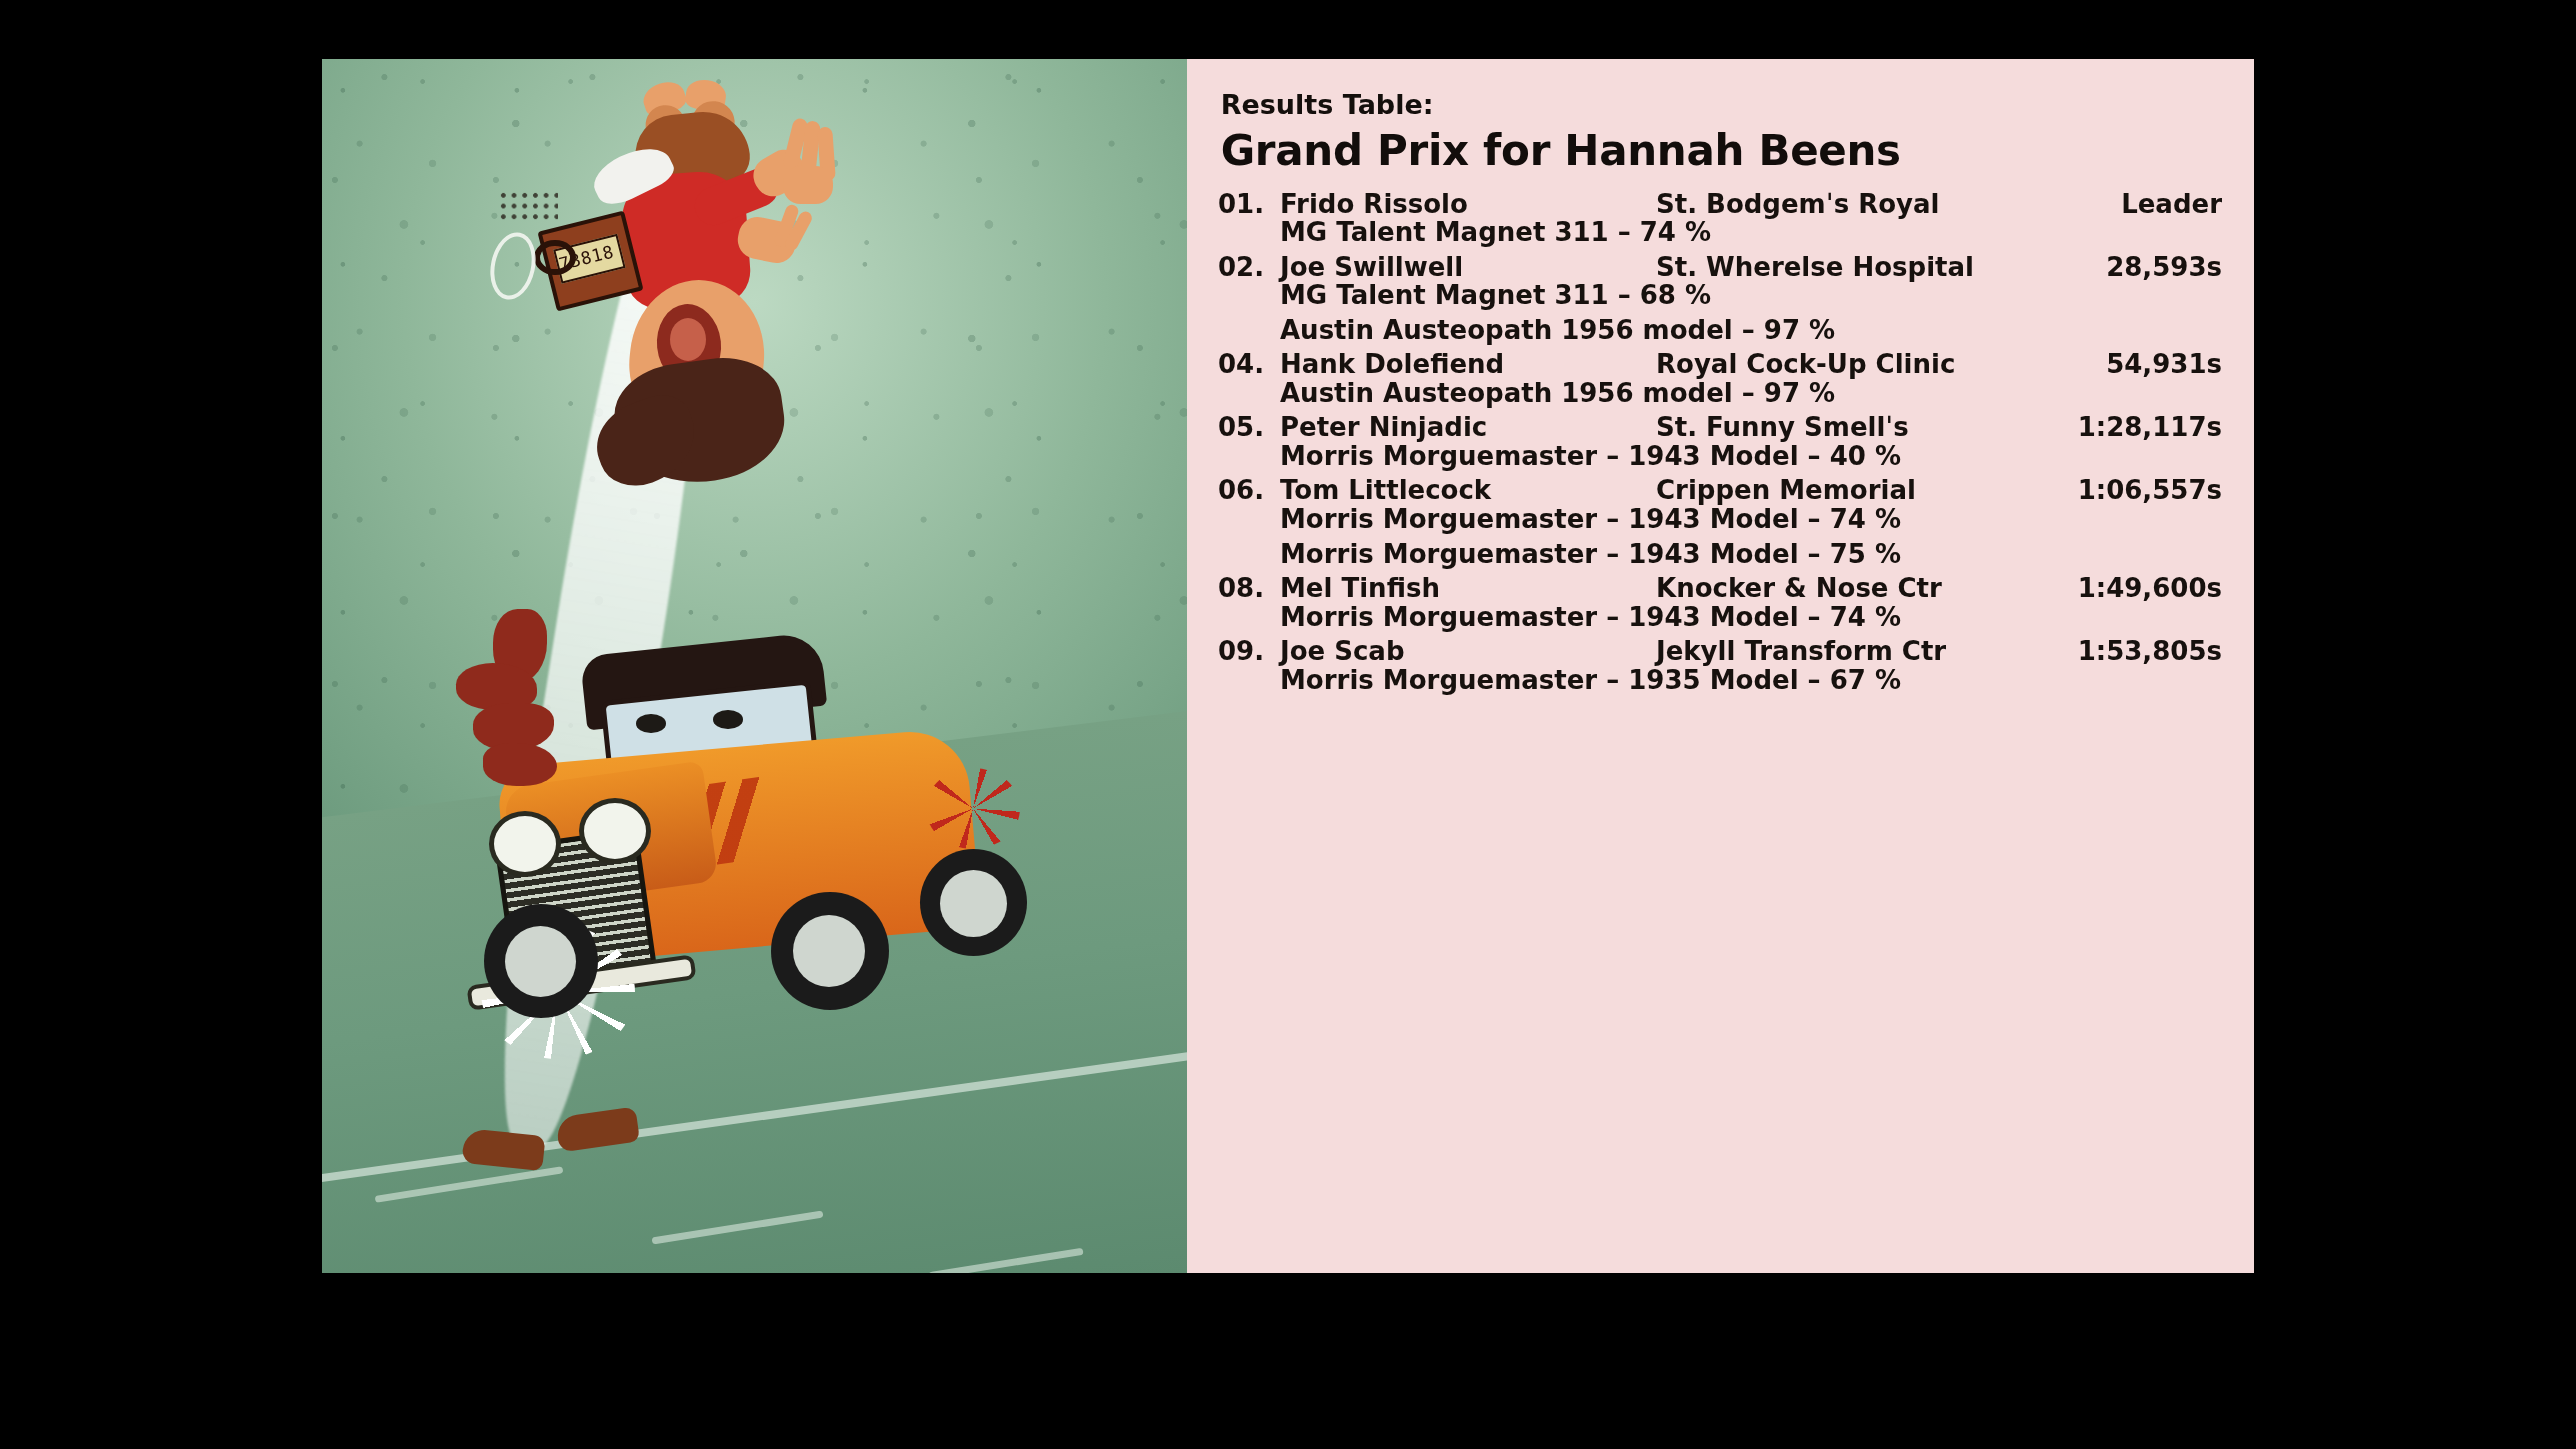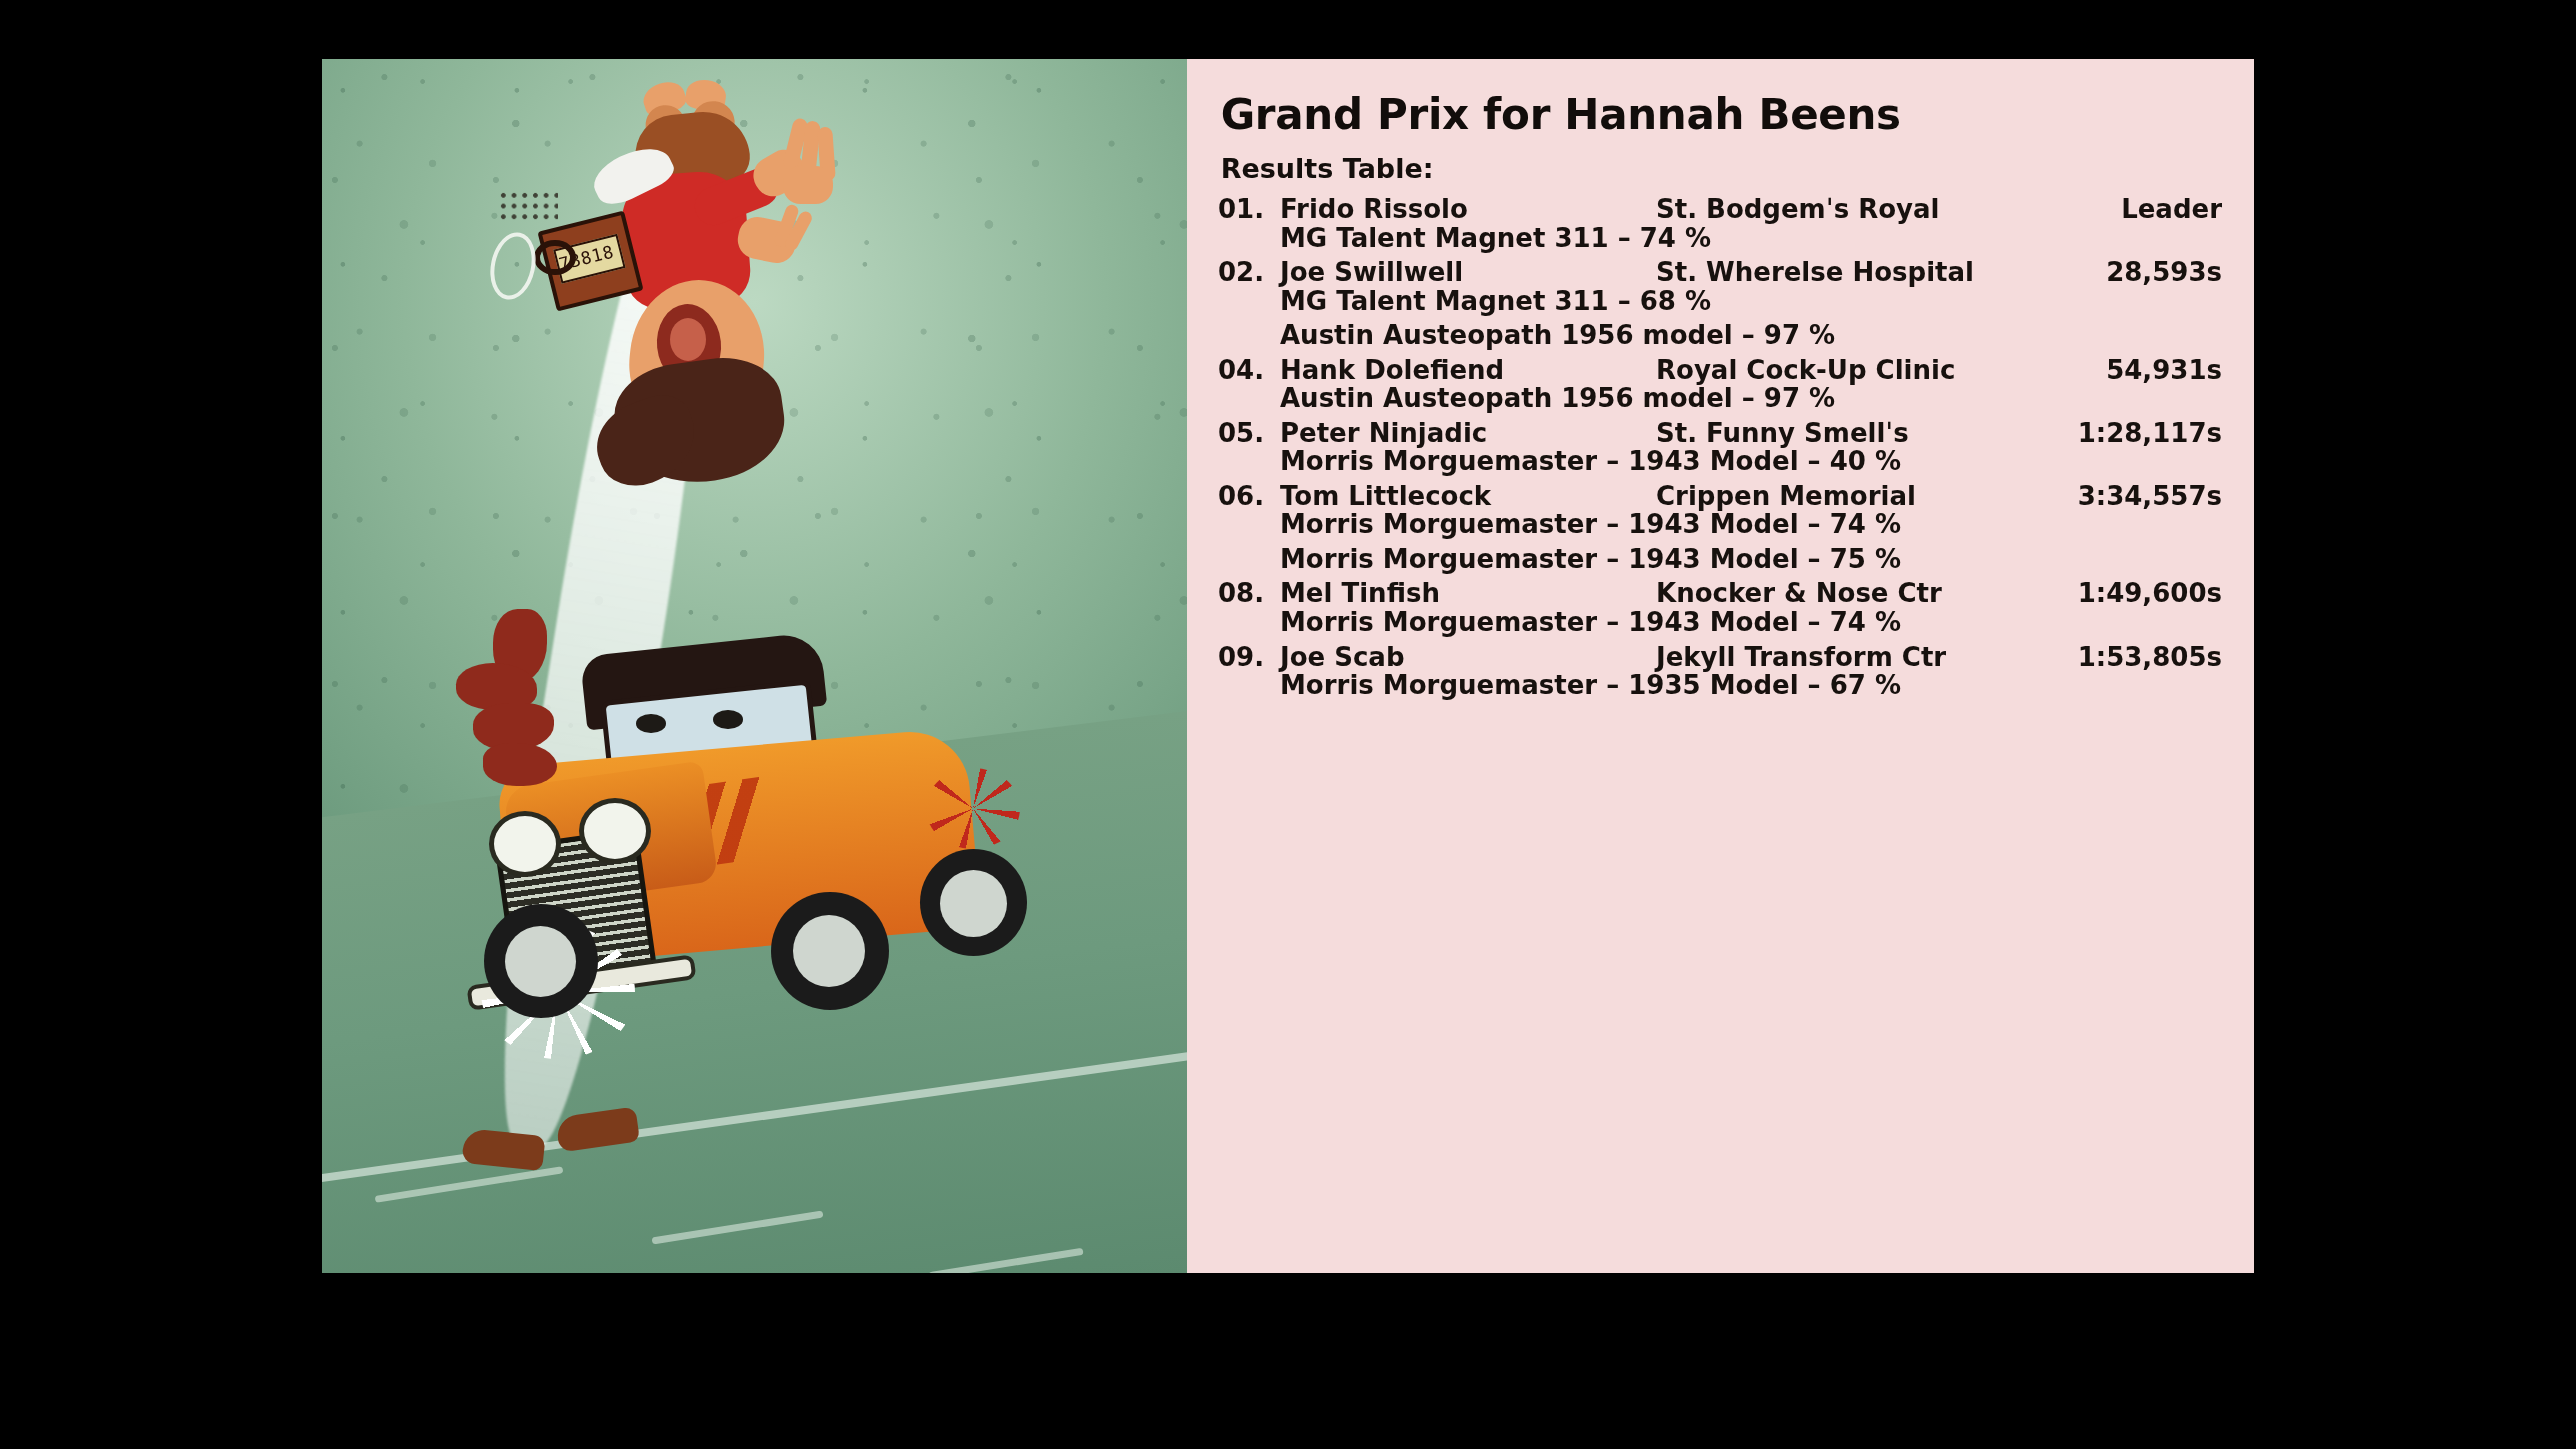--- a/index.html
+++ b/index.html
@@ -282,23 +282,23 @@
       <div class="fig" style="left:235px; top:1053px; width:81px; height:35px; background:#7c3b1b; border-radius:27px 13.4px 12px 16px; transform:rotate(-8deg);"></div>
 
       <div class="fig" style="left:171px; top:550px; width:54px; height:74px; background:#8f2a1c; border-radius:50% 40% 60% 50%;"></div>
       <div class="fig" style="left:134px; top:604px; width:81px; height:47px; background:#8f2a1c; border-radius:50% 60% 40% 50%;"></div>
       <div class="fig" style="left:151px; top:644px; width:81px; height:48px; background:#8f2a1c; border-radius:50% 40% 60% 50%;"></div>
       <div class="fig" style="left:161px; top:684px; width:74px; height:43px; background:#8f2a1c; border-radius:40% 60% 50% 50%;"></div>
     </div>
 
     <div id="panel">
 
+      <div id="results-label">Results Table:</div>
+
       <div id="panel-title">Grand Prix for Hannah Beens</div>
-
-      <div id="results-label">Results Table:</div>
 
       <div id="entries">
 
         <div class="entry">
           <div class="entry-line1">
             <span class="e-pos">01.</span>
             <span class="e-name">Frido Rissolo</span>
             <span class="e-hosp">St. Bodgemˈs Royal</span>
             <span class="e-time">Leader</span>
           </div>
@@ -337,21 +337,21 @@
             <span class="e-time">1:28,117s</span>
           </div>
           <div class="entry-line2">Morris Morguemaster – 1943 Model – 40 %</div>
         </div>
 
         <div class="entry">
           <div class="entry-line1">
             <span class="e-pos">06.</span>
             <span class="e-name">Tom Littlecock</span>
             <span class="e-hosp">Crippen Memorial</span>
-            <span class="e-time">3:34,557s</span>
+            <span class="e-time">1:06,557s</span>
           </div>
           <div class="entry-line2">Morris Morguemaster – 1943 Model – 74 %</div>
         </div>
 
         <div class="entry">
           <div class="entry-line2">Morris Morguemaster – 1943 Model – 75 %</div>
         </div>
 
         <div class="entry">
           <div class="entry-line1">

